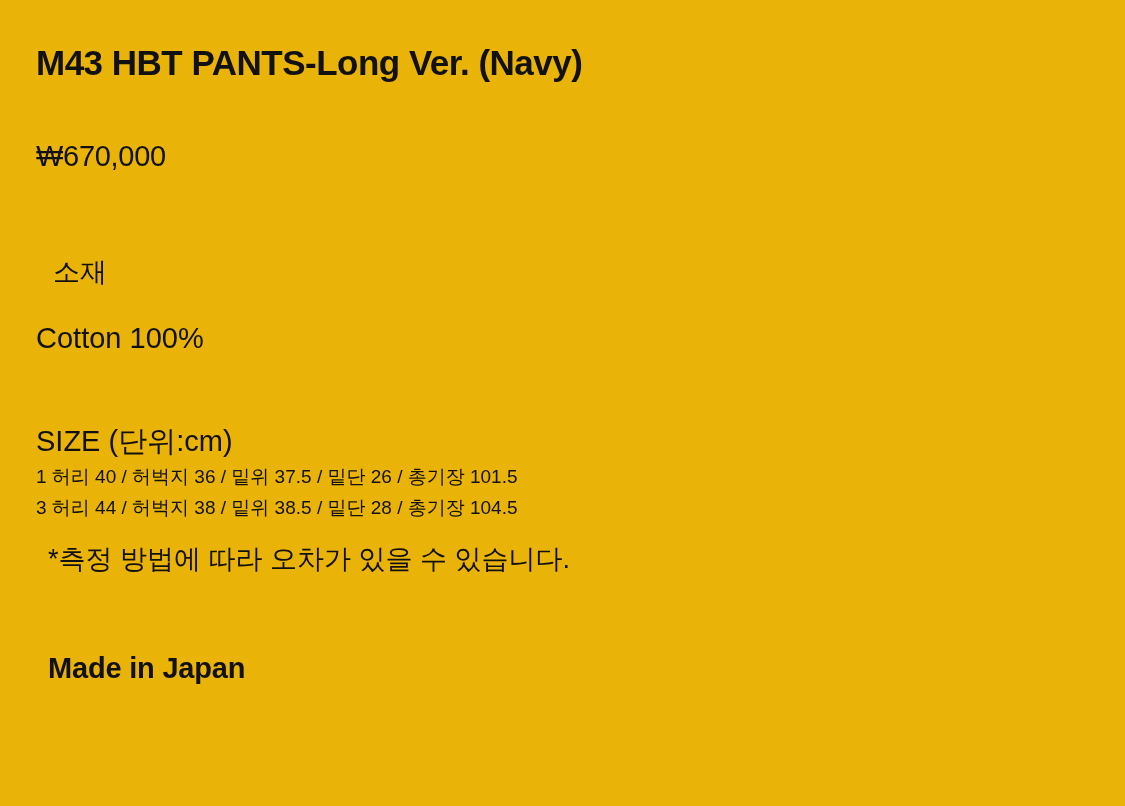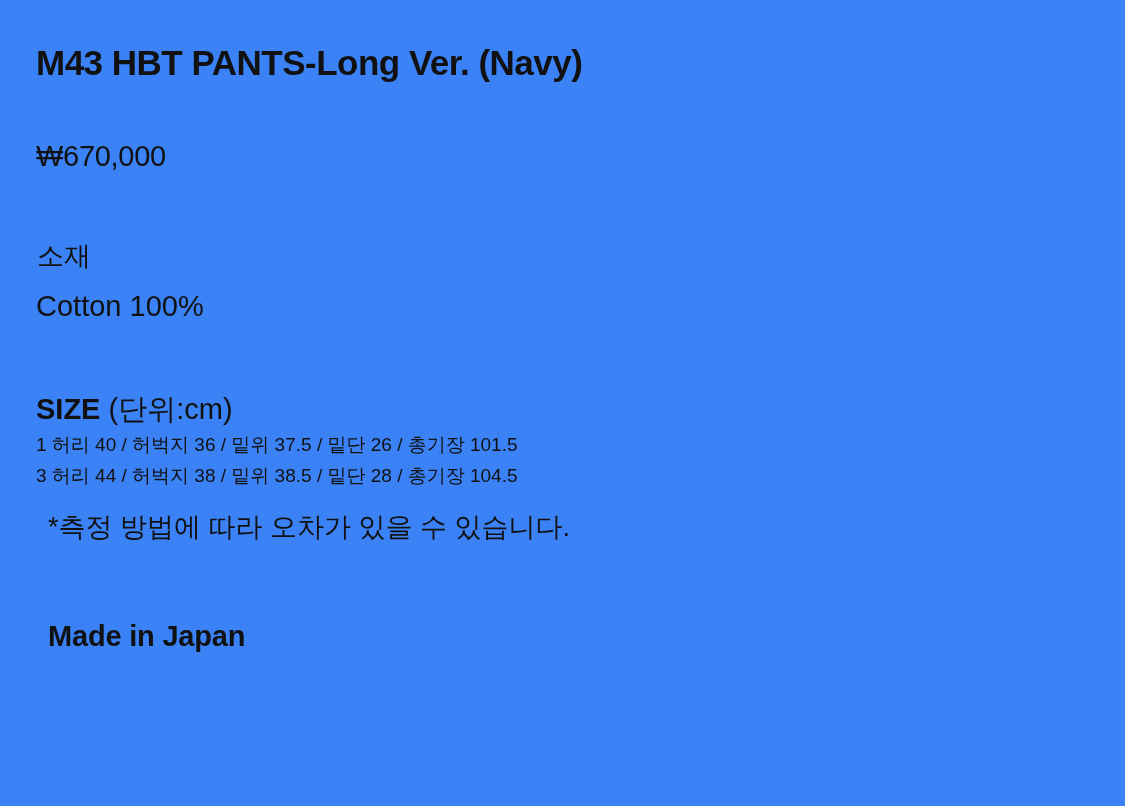--- a/index.html
+++ b/index.html
@@ -12,21 +12,21 @@
     height: 806px;
     font-family: "Liberation Sans", "DejaVu Sans", sans-serif;
     color: #1a1a1a;
     overflow: hidden;
   }
   .page {
     box-sizing: border-box;
     width: 1125px;
     height: 806px;
     padding: 36px 36px 0 36px;
-    background: #3b82f6;
+    background: #eab308;
   }
   .product-title {
     font-size: 35px;
     font-weight: 700;
     letter-spacing: -0.5px;
     line-height: 1.2;
     margin: 0;
     padding-top: 6px;
     color: #111111;
   }
@@ -38,42 +38,42 @@
     padding-top: 56px;
     color: #111111;
   }
   .section-block {
     padding-top: 62px;
   }
   .material-label {
     font-size: 27px;
     font-weight: 400;
     line-height: 1.55;
-    margin: 1px;
+    margin: 17px;
     color: #111111;
   }
   .material-value {
     font-size: 29px;
     font-weight: 400;
     line-height: 1.5;
     margin: 0;
     padding-top: 6px;
     color: #111111;
   }
   .size-block {
     padding-top: 62px;
   }
   .size-heading {
     font-size: 29px;
     font-weight: 400;
     margin: 0;
     color: #111111;
   }
   .size-heading .bold {
-    font-weight: 700;
+    font-weight: 400;
   }
   .size-row {
     font-size: 19px;
     font-weight: 400;
     line-height: 1.62;
     margin: 0;
     color: #111111;
     white-space: nowrap;
   }
   .size-note {

